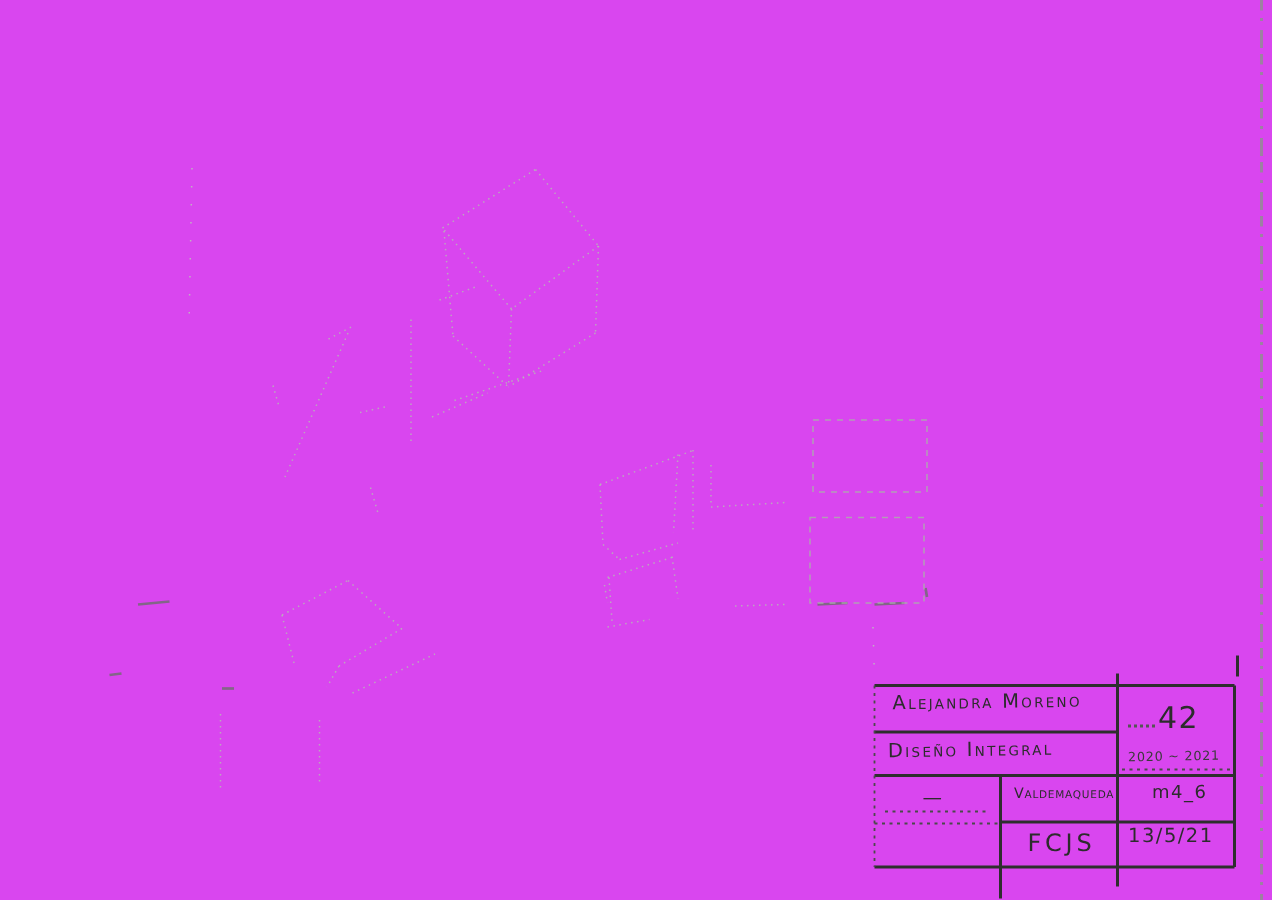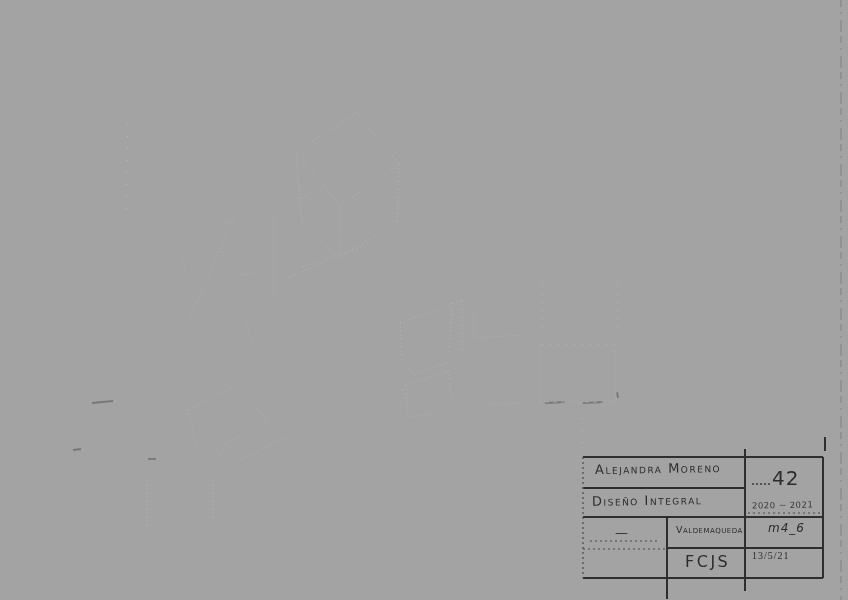--- a/index.html
+++ b/index.html
@@ -1,19 +1,19 @@
 <!DOCTYPE html>
 <html><head>
 <meta charset="utf-8">
 <style>
   html,body{margin:0;padding:0;background:#e8e8e8;}
   .page{
     position:relative;
     width:848px;height:600px;
-    background:#a3a3a3;
+    background:#d946ef;
     overflow:hidden;
     font-family:"DejaVu Sans", sans-serif;
   }
   svg.scan{position:absolute;left:0;top:0;width:848px;height:600px;}
 
   
   .pencil{stroke:#b6b6b6;stroke-width:1;stroke-dasharray:1 3;opacity:.85;fill:none;}
   .sparse{stroke:#bdbdbd;stroke-dasharray:1 11;opacity:.9;}
   .boxdash{fill:none;stroke:#ababab;stroke-width:1;stroke-dasharray:4 4;opacity:.85;}
   .mark{stroke:#6e6e6e;stroke-width:1.8;opacity:.8;}
@@ -34,23 +34,23 @@
   .t-author{left:595px;top:461px;font-size:13px;transform:rotate(-0.8deg);}
   .t-course{left:592px;top:493px;font-size:13px;transform:rotate(-0.9deg);}
   .t-sheet{left:752px;top:466px;font-size:20px;letter-spacing:1px;}
   .t-sheet .leader{
     display:inline-block;width:18px;height:9px;
     border-bottom:2px dotted #555;margin-right:2px;
   }
   .t-period{left:752px;top:500px;font-size:8.5px;letter-spacing:.5px;color:#3a3a3a;transform:rotate(-1deg);}
   .t-note{left:615px;top:525px;font-size:13px;}
   .t-location{left:676px;top:524px;font-size:9.5px;letter-spacing:.5px;text-align:center;}
-  .t-module{left:768px;top:521px;font-size:12px;letter-spacing:1px;font-variant:normal;font-style:italic;}
+  .t-module{left:768px;top:521px;font-size:12px;letter-spacing:1px;font-variant:normal;}
   .t-code{left:685px;top:552px;font-size:16px;letter-spacing:2.5px;}
-  .t-date{left:752px;top:550px;font-size:10px;letter-spacing:1px;font-variant:normal;word-spacing:2px;font-family:Liberation Serif, serif;}
+  .t-date{left:752px;top:550px;font-size:13px;letter-spacing:1px;font-variant:normal;word-spacing:2px;}
 </style>
 </head>
 <body>
 
 <div class="page">
 
   <svg class="scan" id="scan-svg" viewBox="0 0 848 600" xmlns="http://www.w3.org/2000/svg">
       <line x1="295" y1="152" x2="357" y2="113" class="pencil"></line>
       <line x1="357" y1="113" x2="399" y2="164" class="pencil"></line>
       <line x1="399" y1="164" x2="341" y2="206" class="pencil"></line>

